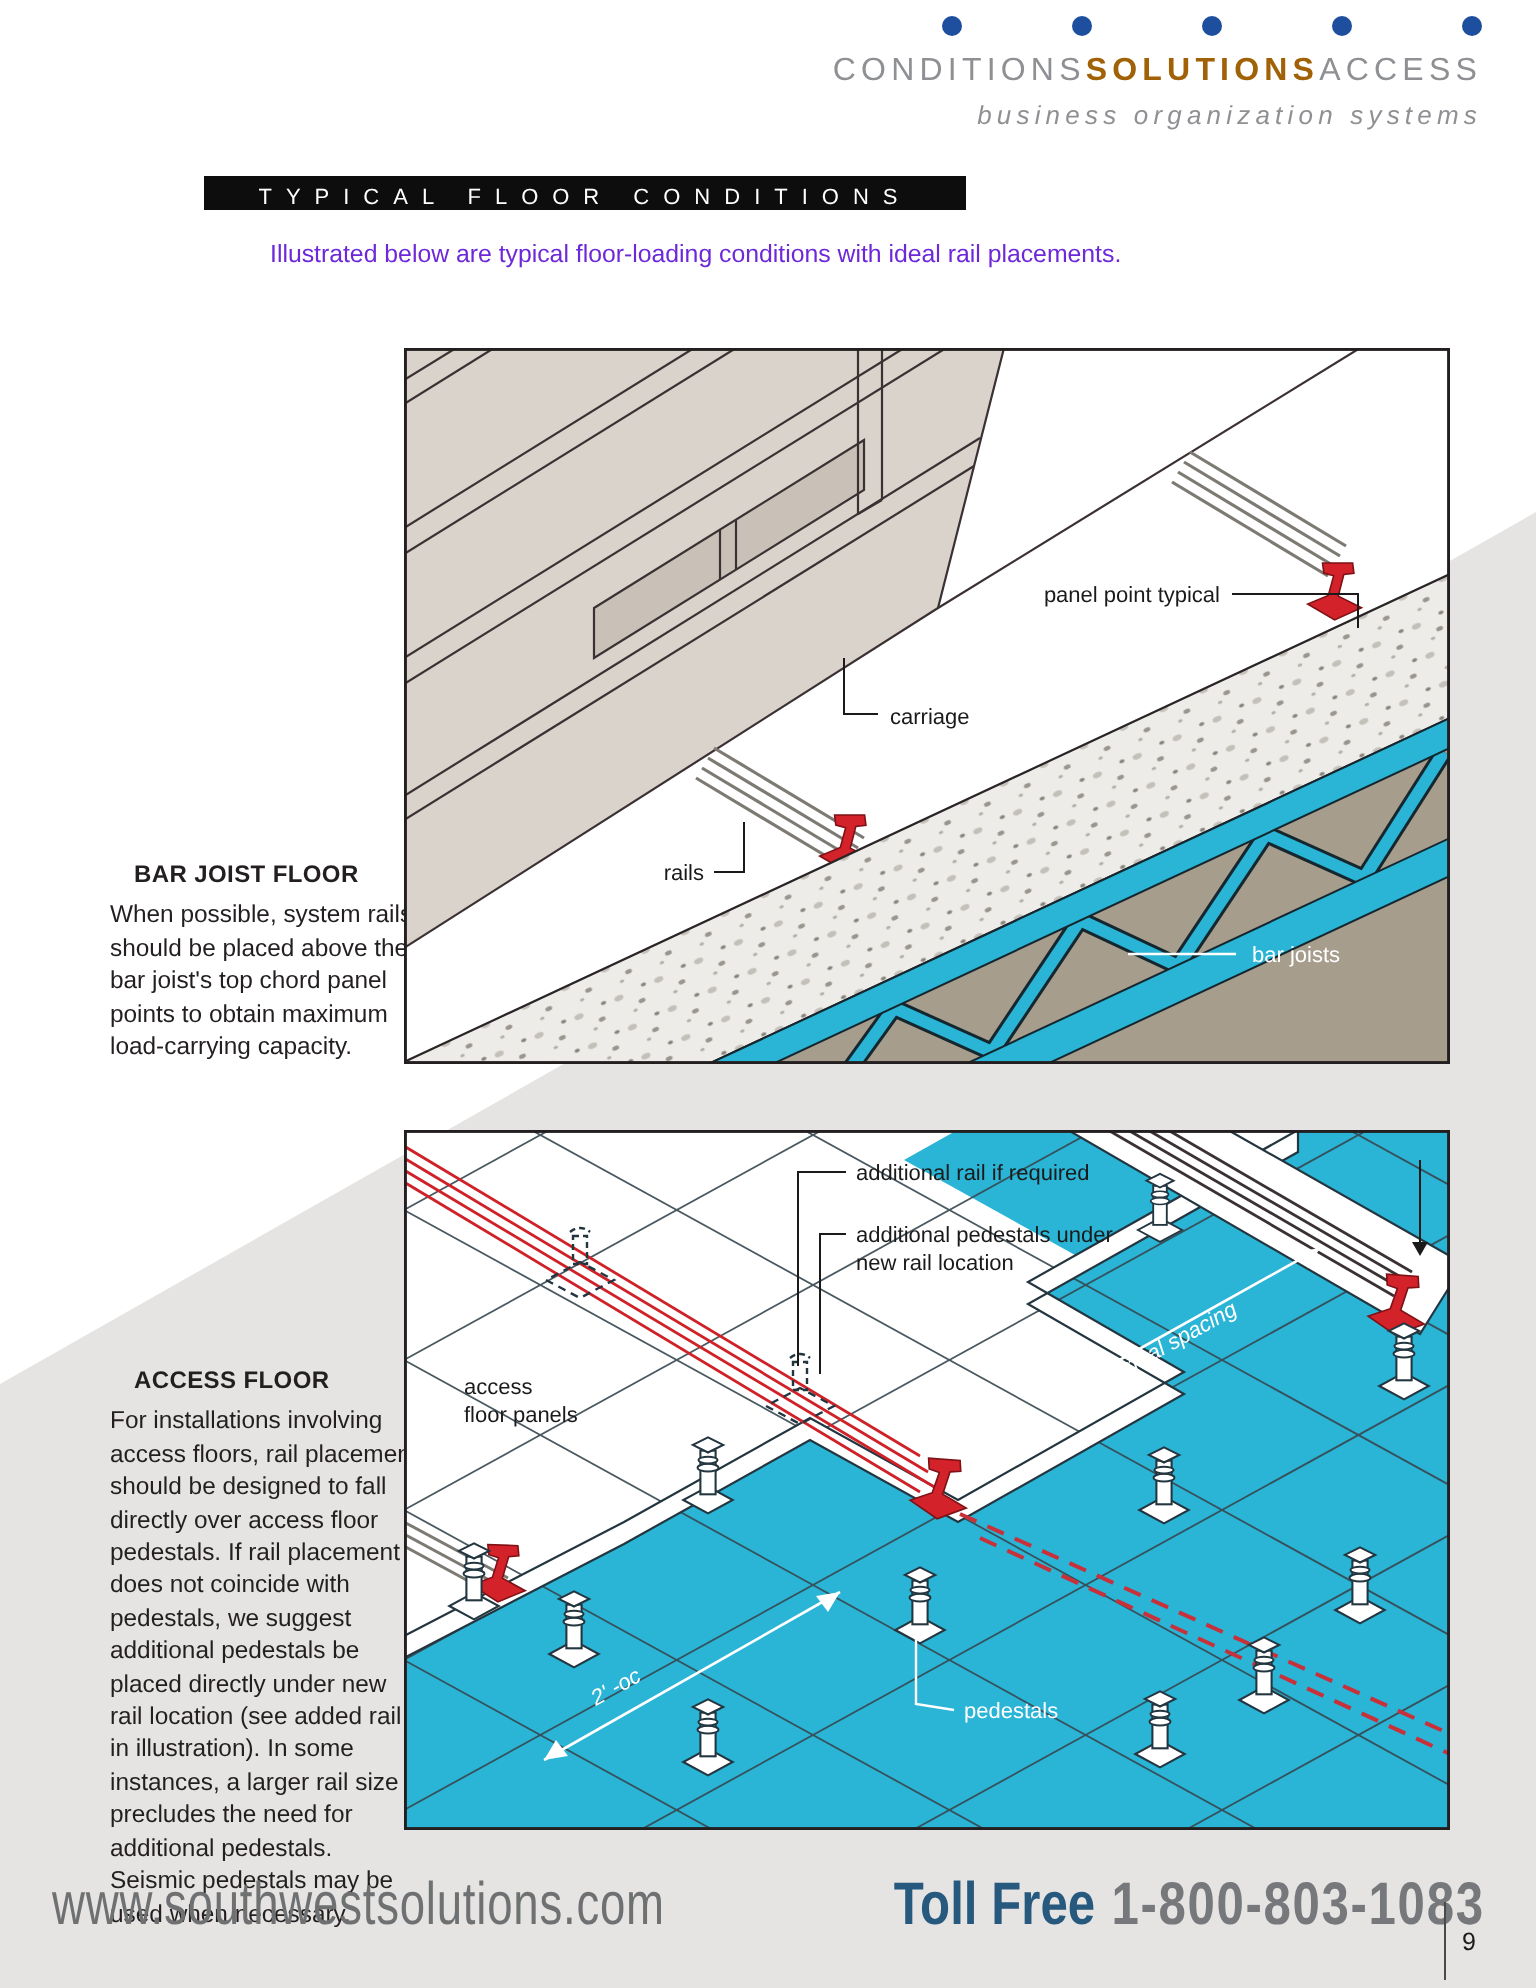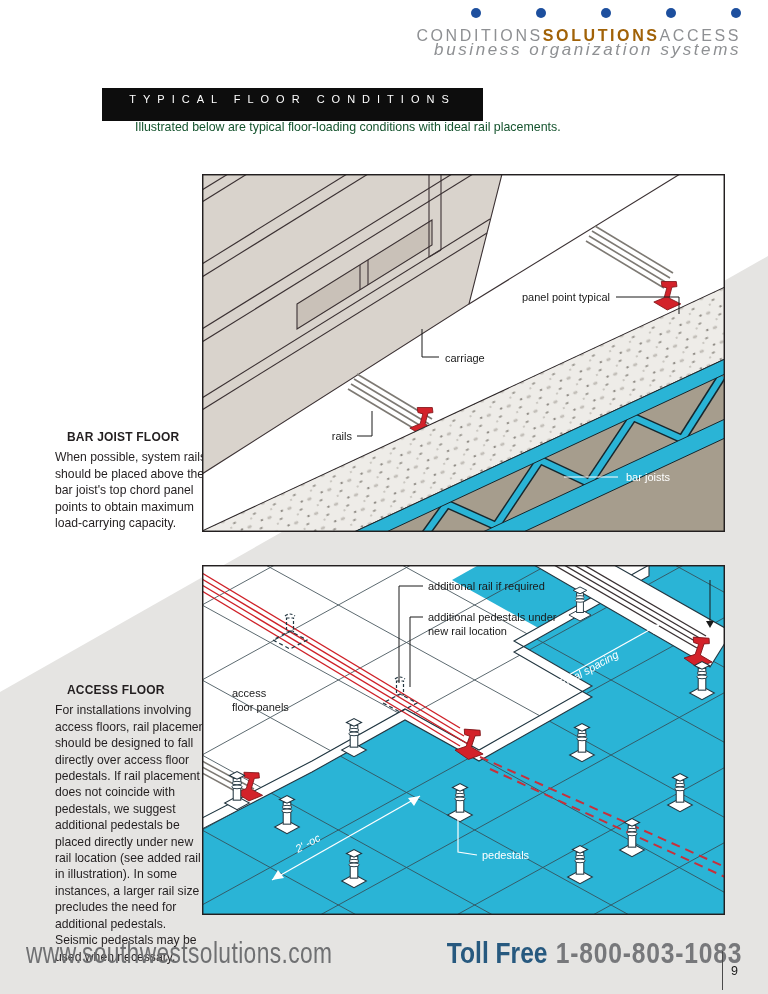--- a/index.html
+++ b/index.html
@@ -5,27 +5,27 @@
   html,body{margin:0;padding:0;background:#9a9a9a;}
   #page{position:relative;width:768px;height:994px;background:#ffffff;overflow:hidden;
         font-family:"Liberation Sans",sans-serif;color:#231f20;}
   #bgsvg{position:absolute;left:0;top:0;}
   
   .dots{position:absolute;top:8px;right:27px;display:flex;gap:55px;}
   .dot{width:10px;height:10px;border-radius:50%;background:#1d4f9e;}
   .brand{position:absolute;top:27px;right:27px;font-size:16px;letter-spacing:2.6px;
          color:#8e9093;white-space:nowrap;}
   .brand b{color:#a16207;font-weight:bold;}
-  .tagline{position:absolute;top:40px;right:27px;font-style:italic;font-size:17px;
+  .tagline{position:absolute;top:50px;right:27px;font-style:italic;font-size:13px;
            letter-spacing:2.6px;color:#8e9093;white-space:nowrap;}
   
-  .banner{position:absolute;left:102px;top:88px;width:381px;height:33px;background:#0d0d0d;
+  .banner{position:absolute;left:102px;top:88px;width:381px;height:17px;background:#0d0d0d;
           color:#ffffff;font-size:11px;letter-spacing:7px;text-align:center;line-height:22px;
           white-space:nowrap;}
-  .intro{position:absolute;left:135px;top:120px;font-size:12.4px;color:#14532d;}
+  .intro{position:absolute;left:135px;top:120px;font-size:12.4px;color:#6d28d9;}
   
   .sidetext{position:absolute;left:55px;width:156px;font-size:12.2px;line-height:16.4px;}
   .sidetext h3{margin:0 0 4px 12px;font-size:12px;font-weight:bold;letter-spacing:.2px;}
   #block1{top:429px;}
   #block2{top:682px;}
   
   .ill{position:absolute;left:202px;background:#fff;}
   #ill1{top:174px;}
   #ill2{top:565px;}
   

